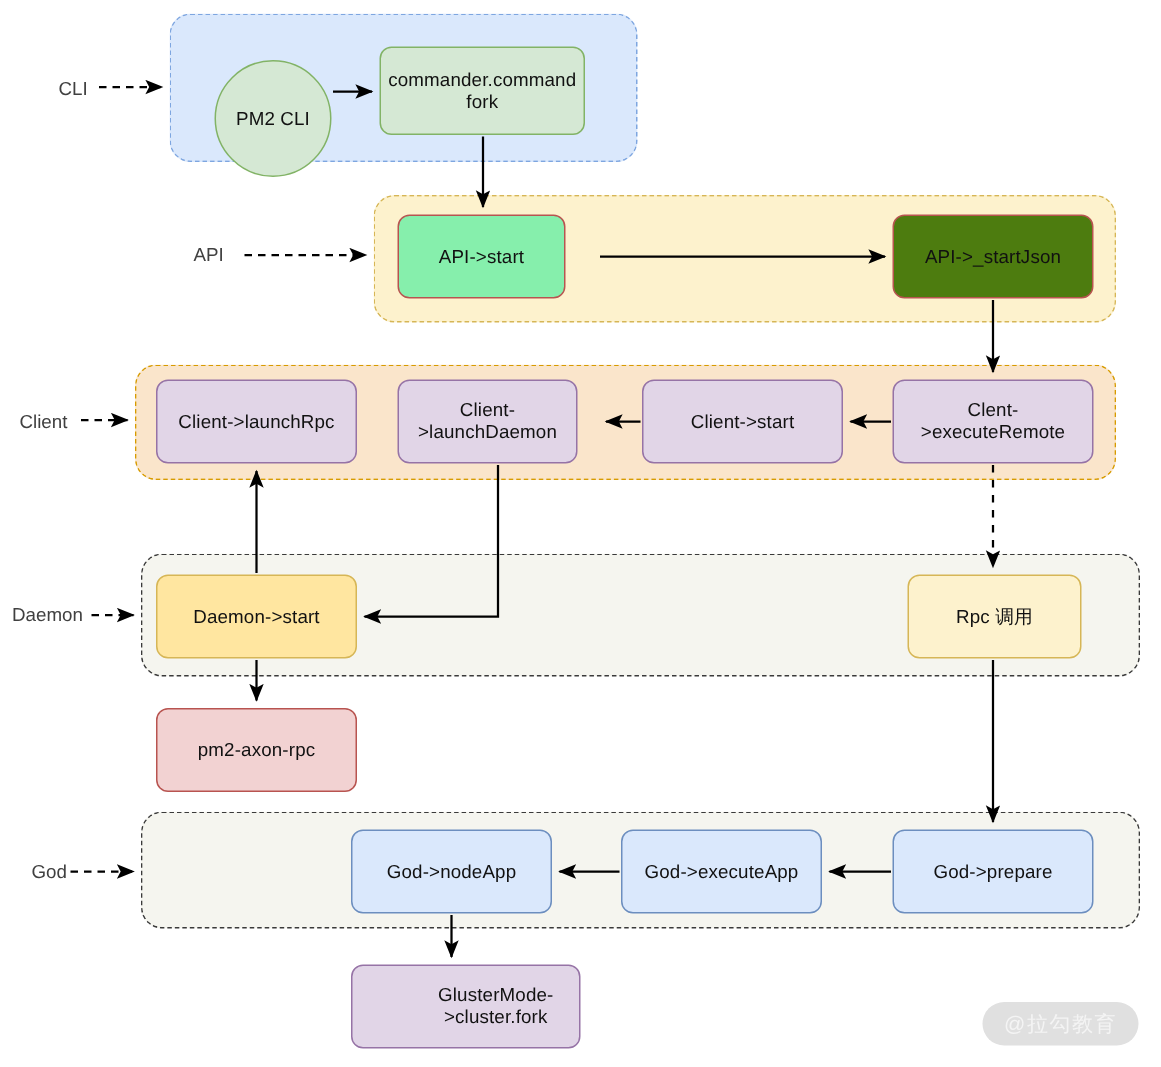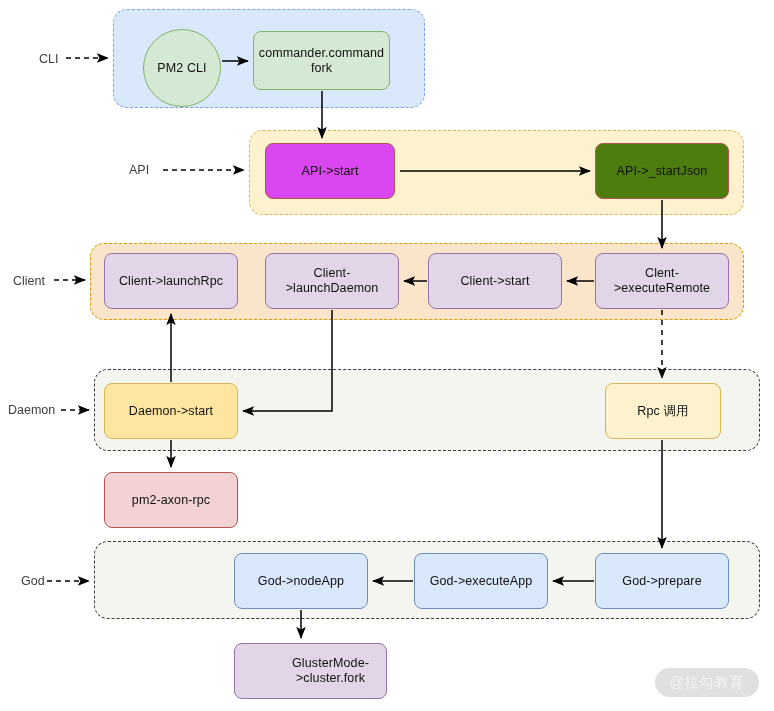--- a/index.html
+++ b/index.html
@@ -34,31 +34,31 @@
   <div class="lane" style="left:94px;top:369px;width:666px;height:82px;background:#f5f5ef;border:1.5px dashed #3a3a3a;"></div>
 
   <div class="lane" style="left:94px;top:541px;width:666px;height:78px;background:#f5f5ef;border:1.5px dashed #3a3a3a;"></div>
 
   <div class="lane-label" style="left:39px;top:52px;">CLI</div>
   <div class="lane-label" style="left:129px;top:163px;">API</div>
   <div class="lane-label" style="left:13px;top:274px;">Client</div>
   <div class="lane-label" style="left:8px;top:403px;">Daemon</div>
   <div class="lane-label" style="left:21px;top:574px;">God</div>
 
-  <div class="node circle" style="left:143px;top:29px;width:78px;height:78px;background:#d5e8d4;border:1.5px solid #82b366;text-align:right;">PM2 CLI</div>
+  <div class="node circle" style="left:143px;top:40px;width:78px;height:78px;background:#d5e8d4;border:1.5px solid #82b366;text-align:right;">PM2 CLI</div>
 
   <div class="node" style="left:253px;top:31px;width:137px;height:59px;background:#d5e8d4;border:1.5px solid #82b366;">commander.command fork</div>
 
-  <div class="node" style="left:265px;top:143px;width:130px;height:56px;background:#d946ef;border:1.5px solid #b85450;">API-&gt;start</div>
+  <div class="node" style="left:265px;top:143px;width:112px;height:56px;background:#86efac;border:1.5px solid #b85450;">API-&gt;start</div>
 
   <div class="node" style="left:595px;top:143px;width:134px;height:56px;background:#4d7c0f;border:1.5px solid #b85450;">API-&gt;_startJson</div>
 
   <div class="node" style="left:104px;top:253px;width:134px;height:56px;background:#e1d5e7;border:1.5px solid #9673a6;">Client-&gt;launchRpc</div>
 
-  <div class="node" style="left:265px;top:253px;width:134px;height:56px;background:#e1d5e7;border:1.5px solid #9673a6;">Client-&gt;launchDaemon</div>
+  <div class="node" style="left:265px;top:253px;width:120px;height:56px;background:#e1d5e7;border:1.5px solid #9673a6;">Client-&gt;launchDaemon</div>
 
   <div class="node" style="left:428px;top:253px;width:134px;height:56px;background:#e1d5e7;border:1.5px solid #9673a6;">Client-&gt;start</div>
 
   <div class="node" style="left:595px;top:253px;width:134px;height:56px;background:#e1d5e7;border:1.5px solid #9673a6;">Clent-&gt;executeRemote</div>
 
   <div class="node" style="left:605px;top:383px;width:116px;height:56px;background:#fdf2cd;border:1.5px solid #d6b656;">Rpc 调用</div>
 
   <div class="node" style="left:104px;top:383px;width:134px;height:56px;background:#ffe6a0;border:1.5px solid #d6b656;">Daemon-&gt;start</div>
 
   <div class="node" style="left:104px;top:472px;width:134px;height:56px;background:#f2d2d2;border:1.5px solid #b85450;">pm2-axon-rpc</div>

